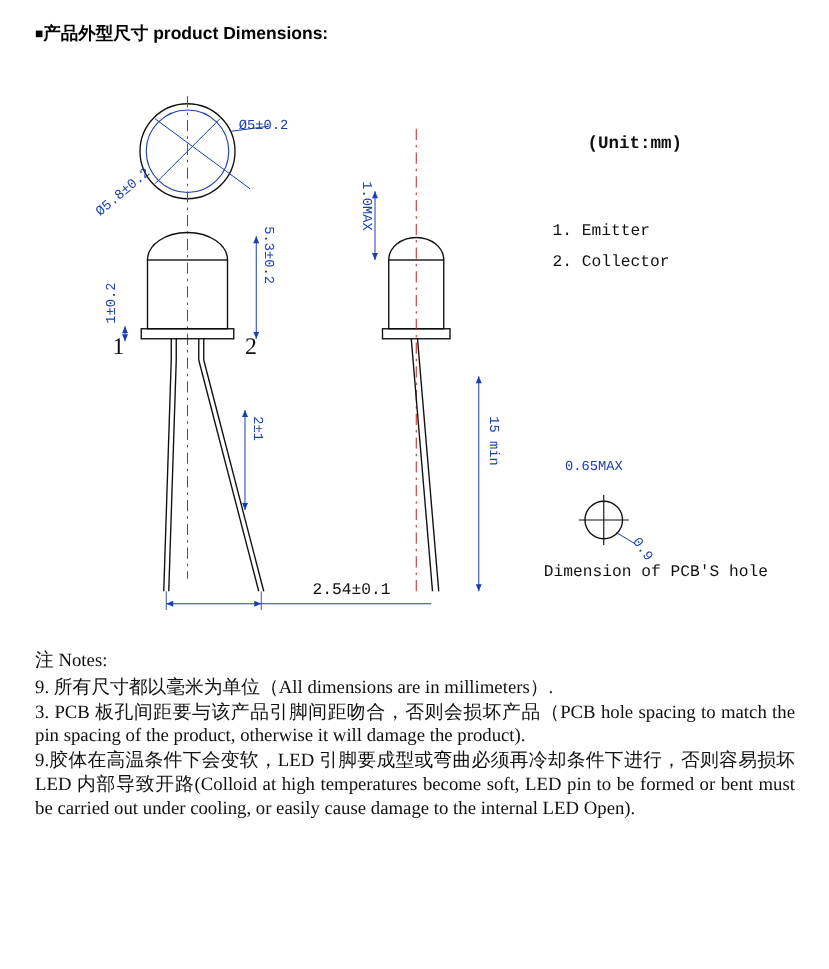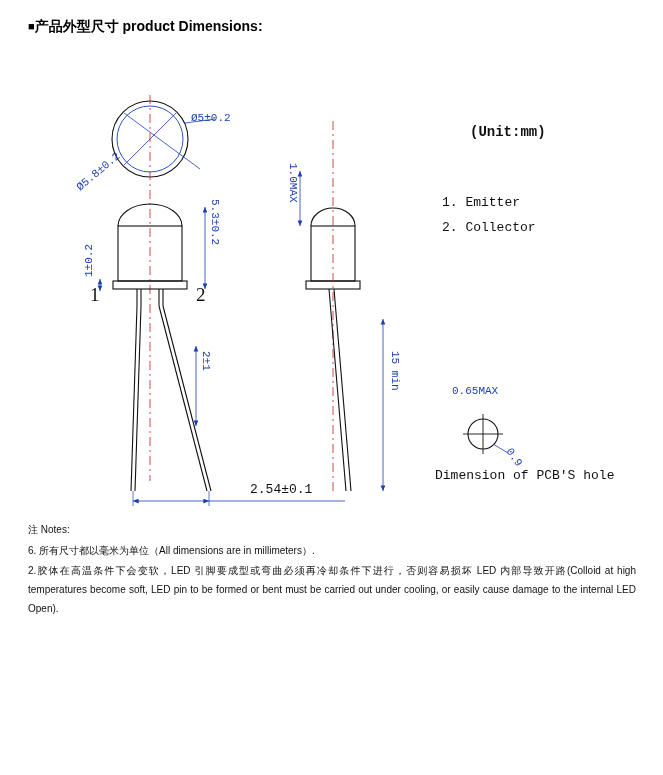--- a/index.html
+++ b/index.html
@@ -32,21 +32,21 @@
     white-space: nowrap;
   }
   #title .sq {
     font-size: 11px;
     vertical-align: 1px;
   }
   
   #drawing {
     position: absolute;
     left: 0;
-    top: 51px;
+    top: 33px;
     width: 663px;
     height: 470px;
   }
   #drawing svg {
     display: block;
   }
   .lbl {
     font-family: "Liberation Mono", monospace;
     fill: #1a3fb0;
     font-size: 11px;
@@ -66,22 +66,22 @@
     font-family: "Liberation Serif", serif;
     fill: #101010;
     font-size: 19px;
   }
   
   #notes {
     position: absolute;
     left: 28px;
     top: 520px;
     width: 608px;
-    font-family: Liberation Sans, sans-serif;
-    font-size: 10px;
+    font-family: Liberation Serif, serif;
+    font-size: 15px;
     line-height: 19px;
     color: #101010;
   }
   #notes .note {
     margin: 0 0 1px 0;
     text-align: justify;
   }
   #notes .hdr {
     margin-bottom: 2px;
   }
@@ -188,17 +188,18 @@
         <line x1="493" y1="393" x2="508" y2="402" stroke="#1a3fb0" stroke-width="0.8"></line>
         <text class="lbl" x="452" y="343">0.65MAX</text>
         <text class="lbl" x="506" y="400" transform="rotate(55 506 400)">0.9</text>
         <text class="lbl-dark" x="435" y="428">Dimension of PCB'S hole</text>
       </g>
     </svg>
   </div>
 
   <div id="notes">
     <div class="note hdr">注 Notes:</div>
-    <div class="note">6. 所有尺寸都以毫米为单位（All dimensions are in millimeters）.</div>
-    <div class="note">2.胶体在高温条件下会变软，LED 引脚要成型或弯曲必须再冷却条件下进行，否则容易损坏 LED 内部导致开路(Colloid at high temperatures become soft, LED pin to be formed or bent must be carried out under cooling, or easily cause damage to the internal LED Open).</div>
+    <div class="note">9. 所有尺寸都以毫米为单位（All dimensions are in millimeters）.</div>
+    <div class="note">3. PCB 板孔间距要与该产品引脚间距吻合，否则会损坏产品（PCB hole spacing to match the pin spacing of the product, otherwise it will damage the product).</div>
+    <div class="note">9.胶体在高温条件下会变软，LED 引脚要成型或弯曲必须再冷却条件下进行，否则容易损坏 LED 内部导致开路(Colloid at high temperatures become soft, LED pin to be formed or bent must be carried out under cooling, or easily cause damage to the internal LED Open).</div>
   </div>
 
 </div>
 
 </body></html>

